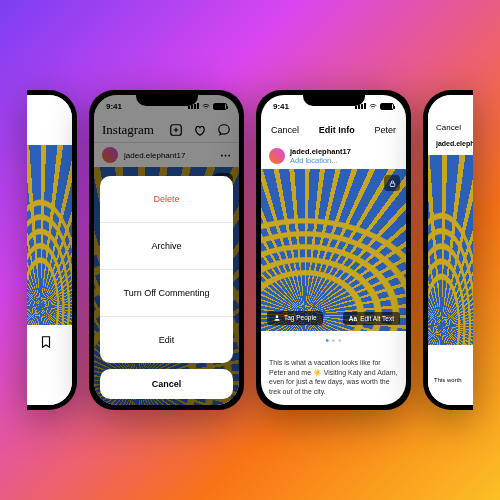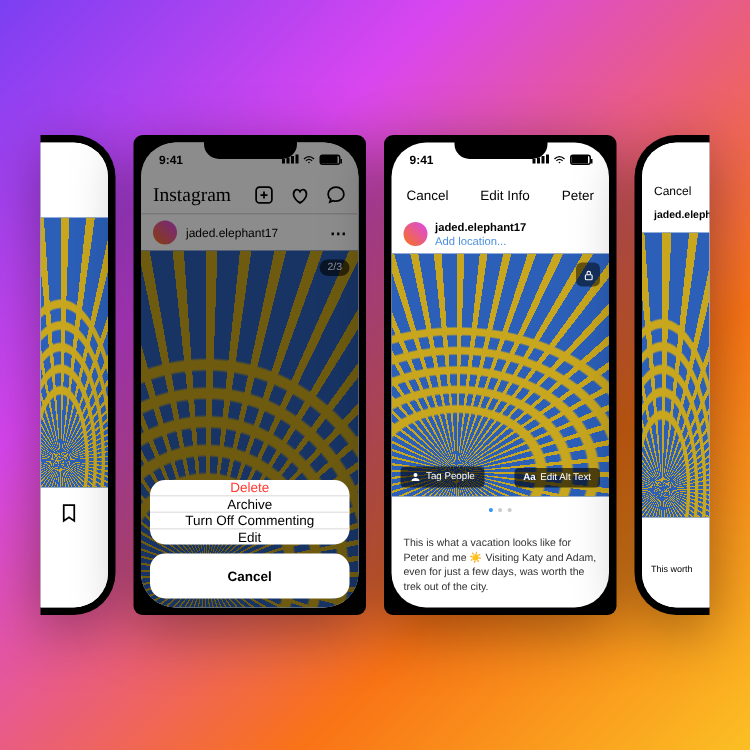--- a/index.html
+++ b/index.html
@@ -1,17 +1,17 @@
 <!DOCTYPE html>
 <html><head>
 <meta charset="utf-8">
 <style>
 *{margin:0;padding:0;box-sizing:border-box;font-family:-apple-system,BlinkMacSystemFont,sans-serif}
 body{width:500px;height:500px;overflow:hidden;background:linear-gradient(135deg,#7b3ff2 0%,#d946ef 30%,#f97316 70%,#fbbf24 100%);display:flex;align-items:center;justify-content:center;gap:12px}
-.phone{width:155px;height:320px;background:#000;border-radius:6px;padding:5px;position:relative;flex-shrink:0;box-shadow:0 10px 40px rgba(0,0,0,0.4)}
+.phone{width:155px;height:320px;background:#000;border-radius:25px;padding:5px;position:relative;flex-shrink:0;box-shadow:0 10px 40px rgba(0,0,0,0.4)}
 .phone.partial-left{width:50px;border-radius:0 28px 28px 0;padding-left:0}
 .phone.partial-right{width:50px;border-radius:28px 0 0 28px;padding-right:0}
 .screen{width:100%;height:100%;background:#fff;border-radius:23px;overflow:hidden;position:relative;display:flex;flex-direction:column}
 .phone.partial-left .screen{border-radius:0 23px 23px 0}
 .phone.partial-right .screen{border-radius:23px 0 0 23px}
 .notch{position:absolute;top:0;left:50%;transform:translateX(-50%);width:62px;height:16px;background:#000;border-radius:0 0 10px 10px;z-index:10}
 .status-bar{height:22px;display:flex;justify-content:space-between;align-items:center;padding:0 12px;font-size:8px;font-weight:600}
 .status-right{display:flex;gap:2px;align-items:center}
 .bars{display:flex;gap:1px;align-items:flex-end}
 .bar{width:2px;background:#000}
@@ -27,26 +27,26 @@
 .avatar{width:16px;height:16px;border-radius:50%;background:linear-gradient(45deg,#f97316,#d946ef)}
 .post-header .more{margin-left:auto;font-size:11px;font-weight:700}
 .post-image{flex:1;position:relative;background:#2b5fb8;overflow:hidden}
 .spiral{position:absolute;inset:0;background:
  radial-gradient(ellipse 120% 80% at 30% 90%,transparent 30%,#c8a61e 31%,#c8a61e 34%,transparent 35%,transparent 40%,#c8a61e 41%,#c8a61e 44%,transparent 45%,transparent 50%,#c8a61e 51%,#c8a61e 54%,transparent 55%,transparent 60%,#c8a61e 61%,#c8a61e 64%,transparent 65%,transparent 70%,#c8a61e 71%,#c8a61e 74%,transparent 75%),
  repeating-conic-gradient(from 90deg at 30% 90%,#c8a61e 0deg 2deg,transparent 2deg 6deg)
 }
 .carousel-badge{position:absolute;top:6px;right:6px;background:rgba(0,0,0,0.6);color:#fff;font-size:7px;padding:2px 5px;border-radius:8px}
 .modal-overlay{position:absolute;inset:0;background:rgba(0,0,0,0.45);display:flex;flex-direction:column;justify-content:flex-end;z-index:5}
 .action-sheet{background:#fff;margin:6px;border-radius:10px;overflow:hidden}
-.sheet-item{padding:0 0;text-align:center;font-size:9px;border-bottom:0.5px solid #e5e5e5;color:#000}
+.sheet-item{padding:18px 0;text-align:center;font-size:9px;border-bottom:0.5px solid #e5e5e5;color:#000}
 .sheet-item.destructive{color:#ff3b30}
 .sheet-item:last-child{border-bottom:none}
 .cancel-sheet{background:#fff;margin:0 6px 6px;border-radius:10px;padding:10px 0;text-align:center;font-size:9px;font-weight:600}
 .edit-header{height:26px;display:flex;justify-content:space-between;align-items:center;padding:0 10px;font-size:9px}
-.edit-header .title{font-weight:400}
+.edit-header .title{font-weight:700}
 .edit-post-head{padding:4px 8px;display:flex;align-items:center;gap:5px;font-size:7.5px}
 .location-placeholder{color:#4a90e2}
 .edit-image{flex:1;position:relative;background:#2b5fb8;overflow:hidden}
 .tag-chip{position:absolute;bottom:6px;background:rgba(0,0,0,0.6);color:#fff;font-size:6.5px;padding:3px 6px;border-radius:3px;display:flex;align-items:center;gap:3px}
 .tag-chip.left{left:6px}
 .tag-chip.right{right:6px}
 .lock-badge{position:absolute;top:6px;right:6px;width:16px;height:16px;background:rgba(0,0,0,0.5);border-radius:4px;display:flex;align-items:center;justify-content:center}
 .caption-area{padding:8px;font-size:7px;line-height:1.4;color:#333}
 .dots{text-align:center;padding:4px 0;font-size:10px;color:#ccc}
 .dots .active{color:#3897f0}

